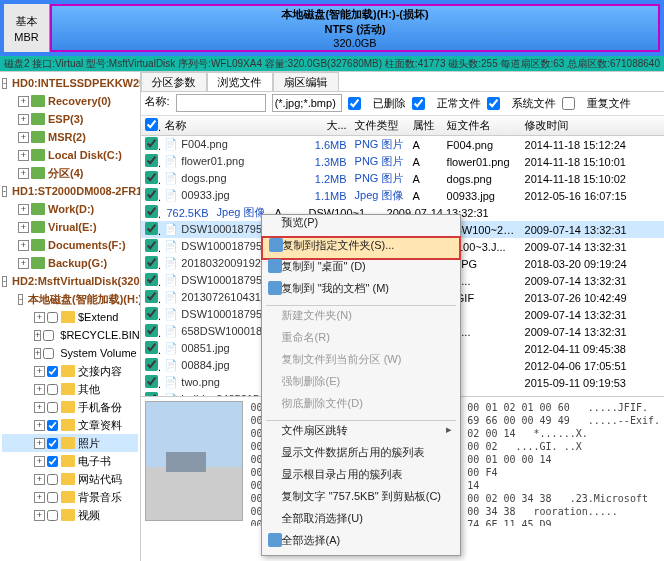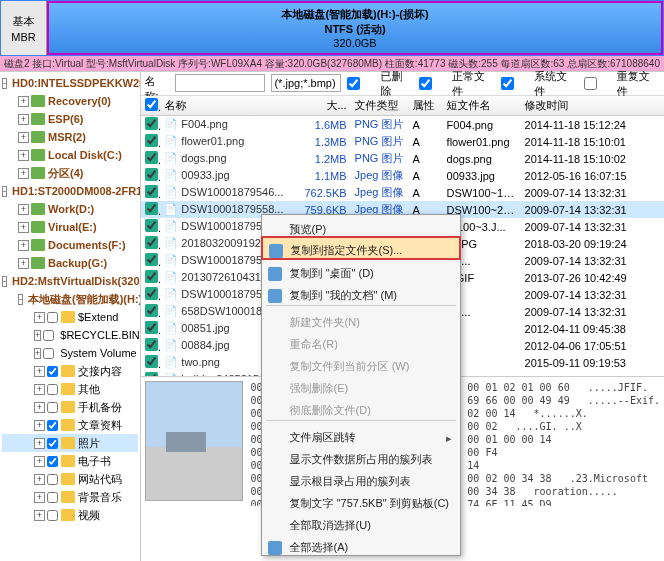--- a/index.html
+++ b/index.html
@@ -1,54 +1,54 @@
 <!DOCTYPE html>
 <html><head>
 <meta charset="utf-8">
 <style>
 *{box-sizing:border-box;margin:0;padding:0;font-family:"Microsoft YaHei",Tahoma,sans-serif;font-size:11px}
 body{width:664px;height:561px;overflow:hidden;background:#fff}
-.disk-header{height:56px;display:flex;border:1px solid #3b82f6}
+.disk-header{height:56px;display:flex;border:4px solid #3b82f6}
 .disk-left{width:46px;background:#e8e8e8;display:flex;flex-direction:column;justify-content:center;align-items:center;gap:2px;border-right:1px solid #999}
 .disk-right{flex:1;position:relative}
 .disk-bar{position:absolute;top:0;left:0;right:0;bottom:0;border:2px solid #c400c4;background:linear-gradient(#6bb5ff,#3a8ae8);display:flex;flex-direction:column;align-items:center;justify-content:center;color:#000}
-.disk-info-row{height:16px;background:#f9a8d4;padding:1px 4px;font-size:10px;color:#333;border-bottom:1px solid #ccc}
+.disk-info-row{height:16px;background:#14b8a6;padding:1px 4px;font-size:10px;color:#333;border-bottom:1px solid #ccc}
 .main{display:flex;height:489px}
 .tree{width:210px;border-right:1px solid #ccc;overflow:hidden;padding:2px}
 .tree-row{display:flex;align-items:center;height:18px;white-space:nowrap;cursor:pointer}
 .tree-row .tog{width:11px;height:11px;border:1px solid #888;display:inline-flex;align-items:center;justify-content:center;margin-right:2px;font-size:9px;color:#444;background:#fff}
 .tree-row .ico{width:14px;height:12px;margin-right:3px;display:inline-block}
 .ico-hdd{background:#888;border-radius:2px}
 .ico-part{background:#6ab04c;border-radius:1px}
 .ico-folder{background:#f6c744;border-radius:1px}
 .tree-row .lbl{color:#333}
 .tree-row .lbl.b{font-weight:bold;color:#8b4513}
 .tree-row .lbl.n{color:#000}
 .tree-row .cb{width:11px;height:11px;margin-right:3px}
 .tree-row.sel{background:#cde8ff}
 .i1{padding-left:16px}.i2{padding-left:32px}
 .content{flex:1;display:flex;flex-direction:column;position:relative}
 .tabs{display:flex;height:20px;border-bottom:1px solid #ccc}
 .tab{padding:2px 10px;border:1px solid #ccc;border-bottom:none;background:#f4f4f4;cursor:pointer;font-size:11px}
 .tab.active{background:#fff}
 .filter-row{height:24px;display:flex;gap:6px;padding:2px 4px;border-bottom:1px solid #ddd;font-size:11px}
 .filter-row input[type=text]{height:18px;border:1px solid #aaa;padding:0 2px}
-.filter-row label{display:flex;align-items:center;gap:20px}
+.filter-row label{display:flex;align-items:center;gap:12px}
 .hdr{display:flex;height:20px;background:linear-gradient(#fdfdfd,#ececec);border-bottom:1px solid #ccc}
 .hdr>div,.frow>div{padding:2px 4px;overflow:hidden;white-space:nowrap;text-overflow:ellipsis}
 .c-cb{width:20px}.c-name{width:138px}.c-size{width:52px;text-align:right}.c-type{width:58px}.c-attr{width:34px}.c-short{width:78px}.c-time{flex:1}
 .files{flex:0 0 260px;overflow:hidden}
 .frow{display:flex;height:17px;align-items:center;font-size:11px}
 .frow .c-cb input{accent-color:#2a8}
 .frow .c-name{color:#333}
 .frow .c-size{color:#1a4fc4}
 .frow .c-type{color:#1a4fc4}
 .frow.sel{background:#cde8ff}
 .ctx{position:absolute;top:142px;left:120px;width:200px;background:#f6f6f6;border:1px solid #999;box-shadow:2px 2px 6px rgba(0,0,0,.3);z-index:10}
-.ctx-item{height:22px;display:flex;align-items:flex-end;padding:0 8px 0 28px;font-size:11px;color:#222;position:relative;cursor:pointer}
+.ctx-item{height:22px;display:flex;align-items:flex-start;padding:0 8px 0 20px;font-size:11px;color:#222;position:relative;cursor:pointer}
 .ctx-item.dis{color:#999}
 .ctx-item.hi{background:#ffe6b3;border:1px solid #e8a33d;outline:2px solid #d43a3a;outline-offset:-1px}
 .ctx-item .ci{position:absolute;left:6px;width:14px;height:14px;background:#5a9bd6;border-radius:2px}
 .ctx-sep{height:1px;background:#ccc;margin:2px 4px}
 .ctx-item .arrow{margin-left:auto;color:#555}
 .bottom{display:flex;height:130px;border-top:1px solid #ccc}
 .thumb{width:98px;height:120px;margin:4px;border:1px solid #aaa;background:linear-gradient(#b8d4ef 0%,#b8d4ef 55%,#ccc 55%,#ccc 100%);position:relative}
 .thumb::after{content:"";position:absolute;left:20px;top:50px;width:40px;height:20px;background:#8898a8}
 .hex{flex:1;font-family:Consolas,monospace;font-size:10px;color:#444;padding:4px;white-space:pre;overflow:hidden;line-height:13px}
 </style>
@@ -78,21 +78,21 @@
         <span class="lbl b">HD0:INTELSSDPEKKW256G8(238GB)</span>
       </div>
     <div class="tree-row i1">
         <span class="tog">+</span>
         <span class="ico ico-part"></span>
         <span class="lbl b">Recovery(0)</span>
       </div>
     <div class="tree-row i1">
         <span class="tog">+</span>
         <span class="ico ico-part"></span>
-        <span class="lbl b">ESP(6)</span>
+        <span class="lbl b">ESP(3)</span>
       </div>
     <div class="tree-row i1">
         <span class="tog">+</span>
         <span class="ico ico-part"></span>
         <span class="lbl b">MSR(2)</span>
       </div>
     <div class="tree-row i1">
         <span class="tog">+</span>
         <span class="ico ico-part"></span>
         <span class="lbl b">Local Disk(C:)</span>
@@ -207,20 +207,25 @@
         <div class="tree-row i2 ">
           <span class="tog">+</span>
           <input type="checkbox" class="cb" style="">
           <span class="ico ico-folder"></span>
           <span class="lbl n">视频</span>
         </div>
       </div>
   </div>
 
   <div class="content">
+    <div class="tabs">
+      <div class="tab">分区参数</div>
+      <div class="tab active">浏览文件</div>
+      <div class="tab">扇区编辑</div>
+    </div>
     <div class="filter-row">
       <span>名称:</span>
       <input type="text" style="width: 90px;">
       <input type="text" style="width: 70px;" value="(*.jpg;*.bmp)">
       <label>
           <input type="checkbox" checked="" style="">
           <span>已删除</span>
         </label>
       <label>
           <input type="checkbox" checked="" style="">
@@ -276,21 +281,20 @@
       <div class="c-cb"><input type="checkbox" checked="" style=""></div>
       <div class="c-name">📄 00933.jpg</div>
       <div class="c-size">1.1MB</div>
       <div class="c-type">Jpeg 图像</div>
       <div class="c-attr">A</div>
       <div class="c-short">00933.jpg</div>
       <div class="c-time">2012-05-16 16:07:15</div>
     </div>
         <div class="frow ">
       <div class="c-cb"><input type="checkbox" checked="" style=""></div>
-      <div class="c-name">📄 DSW10001879546...</div>
       <div class="c-size">762.5KB</div>
       <div class="c-type">Jpeg 图像</div>
       <div class="c-attr">A</div>
       <div class="c-short">DSW100~1.J...</div>
       <div class="c-time">2009-07-14 13:32:31</div>
     </div>
         <div class="frow sel">
       <div class="c-cb"><input type="checkbox" checked="" style=""></div>
       <div class="c-name">📄 DSW10001879558...</div>
       <div class="c-size">759.6KB</div>

